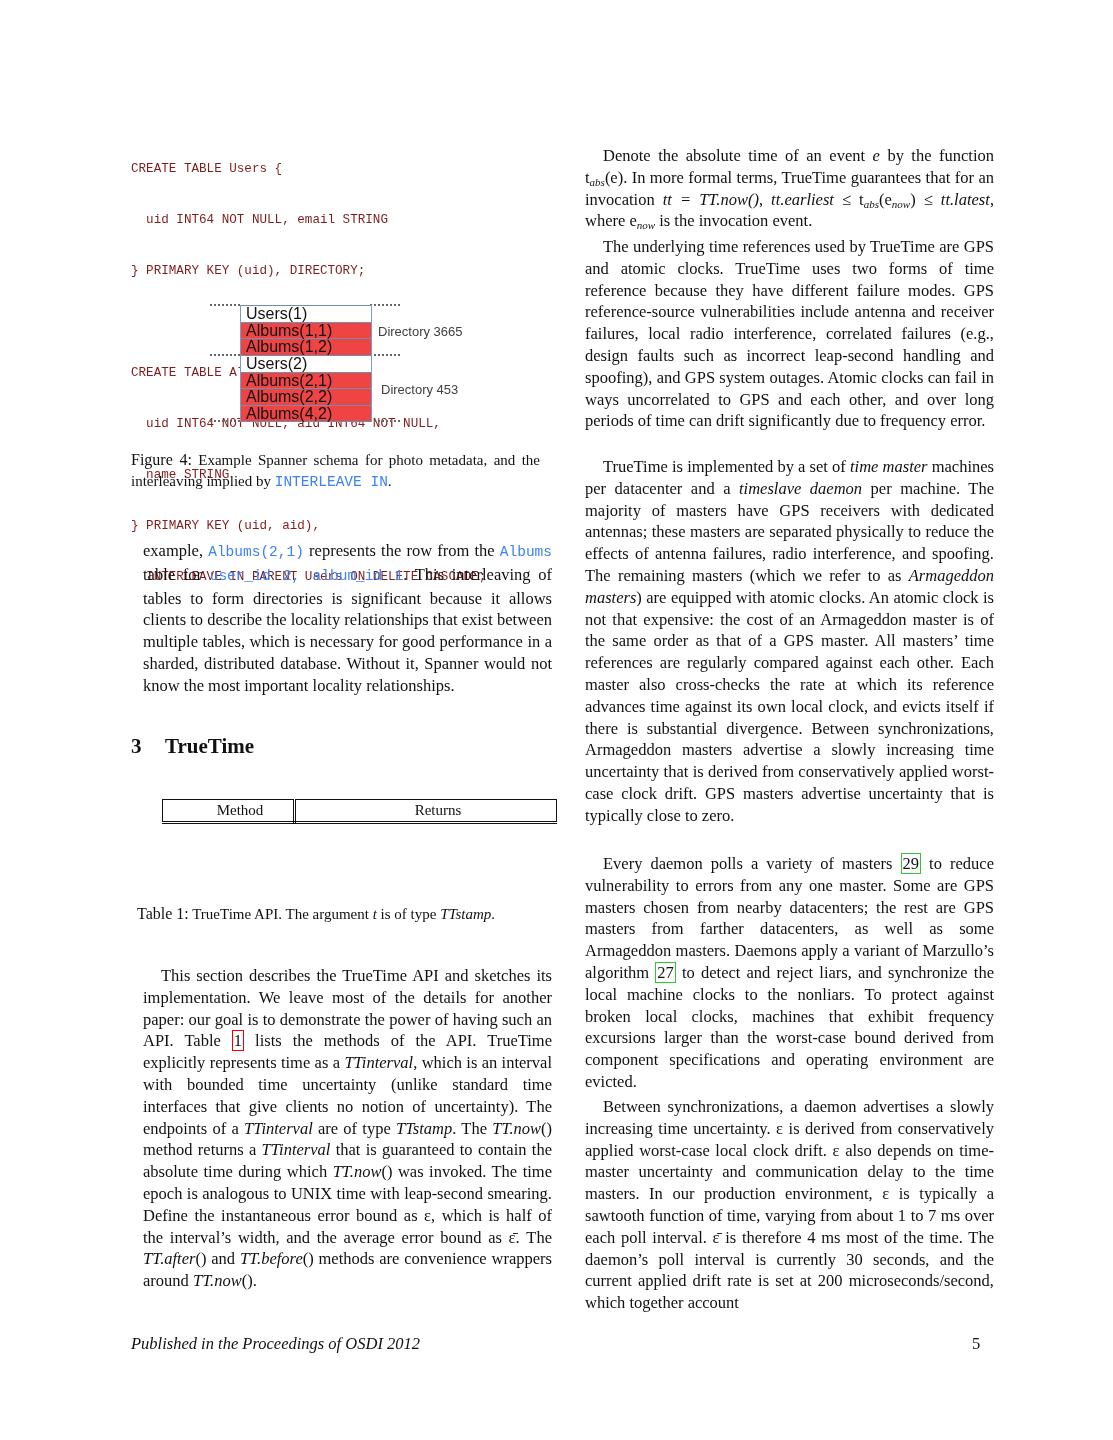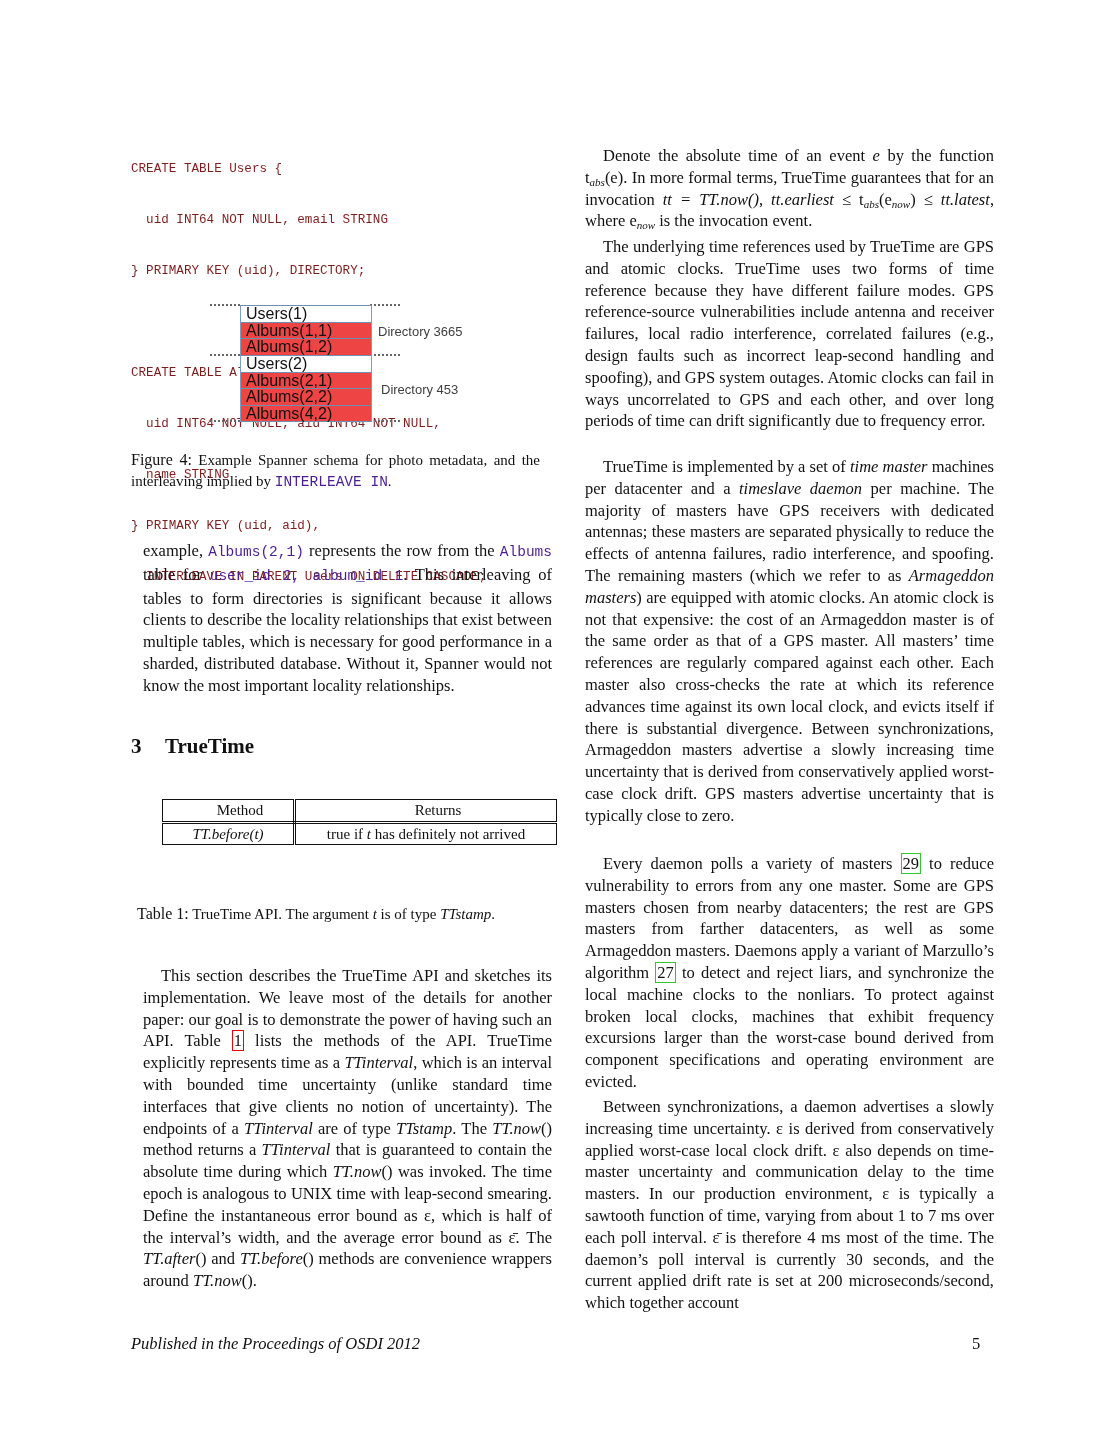--- a/index.html
+++ b/index.html
@@ -14,21 +14,21 @@
              border-right: 1px solid #7c9dc0; }
   .drow { height: 16.6px; line-height: 16px; font-family: "Liberation Sans", sans-serif;
           font-size: 16px; color: #111; padding-left: 5px; border-top: 1px solid #6f8eb0;
           box-sizing: border-box; }
   .drow.album { background: #ef4444; }
   .drow.user { background: #ffffff; }
   .dlabel { position: absolute; font-family: "Liberation Sans", sans-serif; font-size: 13px; color: #404040; }
   .caption { position: absolute; left: 131px; top: 449px; width: 409px; font-size: 15px; line-height: 21px;
              text-align: justify; }
   .caption .lbl { font-size: 16px; }
-  .mono { font-family: "Liberation Mono", monospace; color: #4c1d95; font-size: 14.5px; }
+  .mono { font-family: "Liberation Mono", monospace; color: #3b82f6; font-size: 14.5px; }
   p.body { position: absolute; margin: 12px; font-size: 16.5px; line-height: 21.8px; text-align: justify;
            width: 409px; }
   .indent { text-indent: 18px; }
   h2.sec { position: absolute; left: 131px; top: 734px; margin: 0; font-size: 21px; font-weight: bold; }
   h2.sec .num { display: inline-block; width: 34px; }
   table.api { position: absolute; left: 162px; top: 799px; border-collapse: collapse; font-size: 15px; }
   table.api td { border: 1px solid #111; padding: 0 8px; height: 20px; line-height: 19px; text-align: center; }
   table.api td.m { border-right: 3px double #111; width: 90px; }
   table.api td.r { width: 220px; }
   table.api tr.hdr td { border-bottom: 3px double #111; height: 21px; padding-left: 32px; }
@@ -88,24 +88,20 @@
 <p class="body" style="left:131px;top:528px"><span>example, </span><span class="mono">Albums(2,1)</span><span> represents the row from the </span><span class="mono">Albums</span><span> table for </span><span class="mono">user_id 2, album_id 1</span><span>. This interleaving of tables to form directories is significant because it allows clients to describe the locality relationships that exist between multiple tables, which is necessary for good performance in a sharded, distributed database. Without it, Spanner would not know the most important locality relationships.</span></p>
 
 <h2 class="sec"><span class="num">3</span><span>TrueTime</span></h2>
 
 <table class="api">
   <tbody>
       <tr class="hdr">
     <td class="m">Method</td>
     <td class="r">Returns</td>
   </tr>
-  <tr>
-    <td class="m"><i>TT.before(t)</i></td>
-    <td class="r"><span>true if </span><i>t</i><span> has definitely not arrived</span></td>
-  </tr>
 </tbody>
   </table>
 
 <div class="tcap">
   <span class="lbl">Table 1:</span>
   <span>TrueTime API. The argument </span><i>t</i><span> is of type </span><i>TTstamp</i><span>.</span>
 </div>
 
 <p class="body indent" style="left:131px;top:953px"><span>This section describes the TrueTime API and sketches its implementation. We leave most of the details for another paper: our goal is to demonstrate the power of having such an API. Table </span><span class="ref-red">1</span><span> lists the methods of the API. TrueTime explicitly represents time as a </span><i>TTinterval</i><span>, which is an interval with bounded time uncertainty (unlike standard time interfaces that give clients no notion of uncertainty). The endpoints of a </span><i>TTinterval</i><span> are of type </span><i>TTstamp</i><span>. The </span><i>TT.now</i><span>() method returns a </span><i>TTinterval</i><span> that is guaranteed to contain the absolute time during which </span><i>TT.now</i><span>() was invoked. The time epoch is analogous to UNIX time with leap-second smearing. Define the instantaneous error bound as ε, which is half of the interval’s width, and the average error bound as ε̄. The </span><i>TT.after</i><span>() and </span><i>TT.before</i><span>() methods are convenience wrappers around </span><i>TT.now</i><span>().</span></p>
 

